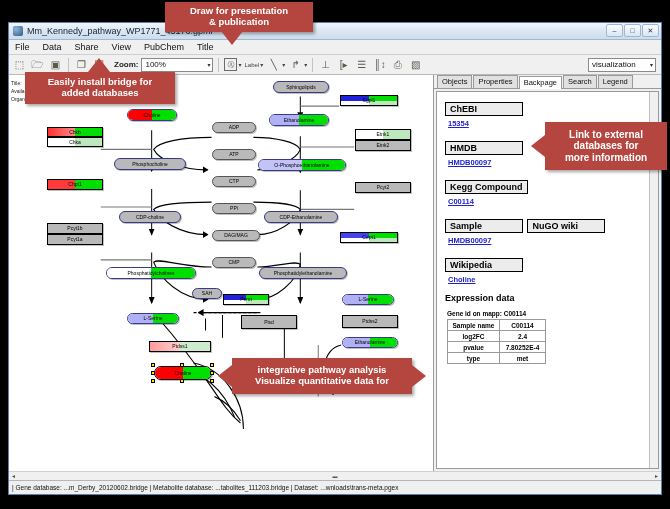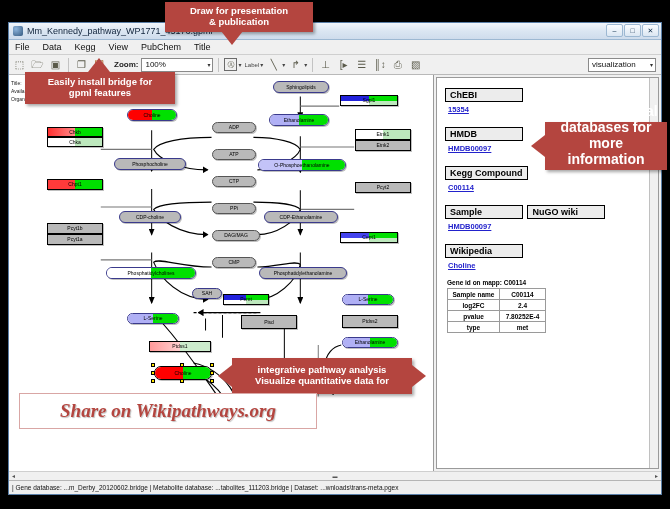--- a/index.html
+++ b/index.html
@@ -199,21 +199,21 @@
     <div id="win-btns">
       <div>–</div>
       <div>□</div>
       <div>✕</div>
     </div>
   </div>
 
   <div id="menubar">
     <span>File</span>
     <span>Data</span>
-    <span>Kegg</span>
+    <span>Share</span>
     <span>View</span>
     <span>PubChem</span>
     <span>Title</span>
   </div>
 
   <div id="toolbar">
     <span class="tb-ico">⬚</span>
     <span class="tb-ico">🗁</span>
     <span class="tb-ico">▣</span>
     <span class="tb-sep"></span>
@@ -523,45 +523,50 @@
         <span class="lbl">Ptdss1</span>
         </div>
 
       <div class="node gene" style="left:232px;top:240px;width:56px;height:14px;">
         <span class="lbl">Pisd</span>
         </div>
       <div class="node gene" style="left:333px;top:240px;width:56px;height:13px;">
         <span class="lbl">Ptdss2</span>
         </div>
 
-      <div id="wp-banner" style="left:10px;top:318px;">
-        <span>Share on Wikipathways.org</span>
-      </div>
     </div>
 
     <div id="right-pane">
+      <div id="tabstrip">
+        <div class="tab">Objects</div>
+        <div class="tab">Properties</div>
+        <div class="tab active">Backpage</div>
+        <div class="tab">Search</div>
+        <div class="tab">Legend</div>
+      </div>
 
       <div id="backpage">
         <div class="db-head">ChEBI</div>
         <a class="db-link" href="#">15354</a>
 
         <div class="db-head">HMDB</div>
         <a class="db-link" href="#">HMDB00097</a>
 
         <div class="db-head">Kegg Compound</div>
         <a class="db-link" href="#">C00114</a>
 
         <div class="db-head">Sample</div>
 
         <div class="db-head">NuGO wiki</div>
         <a class="db-link" href="#">HMDB00097</a>
 
         <div class="db-head">Wikipedia</div>
         <a class="db-link" href="#">Choline</a>
 
+        <div id="expr-title">Expression data</div>
         <div id="gene-id-line">Gene id on mapp: C00114</div>
 
         <table id="expr-table">
           <tbody>
               <tr>
             <td class="k">Sample name</td>
             <td class="v">C00114</td>
           </tr>
           <tr>
             <td class="k">log2FC</td>
@@ -598,26 +603,26 @@
   <div>
     <div>Draw for presentation</div>
     <div>&amp; publication</div>
   </div>
 </div>
 <div class="arrow-down" style="left:221px;top:31px;"></div>
 
 <div class="callout" id="co-plugins" style="left:25px;top:72px;width:150px;height:32px;font-size:9.5px;">
   <div>
     <div>Easily install bridge for</div>
-    <div>gpml features</div>
+    <div>added databases</div>
   </div>
 </div>
 <div class="arrow-up" style="left:88px;top:58px;"></div>
 
-<div class="callout" id="co-links" style="left:545px;top:122px;width:122px;height:48px;font-size:14px;align-items:flex-end;">
+<div class="callout" id="co-links" style="left:545px;top:122px;width:122px;height:48px;font-size:10px;">
   <div>
     <div>Link  to external</div>
     <div>databases  for</div>
     <div>more information</div>
   </div>
 </div>
 <div class="arrow-left" style="left:531px;top:135px;"></div>
 
 <div class="callout" id="co-visualize" style="left:232px;top:358px;width:180px;height:36px;font-size:9.5px;">
   <div>

